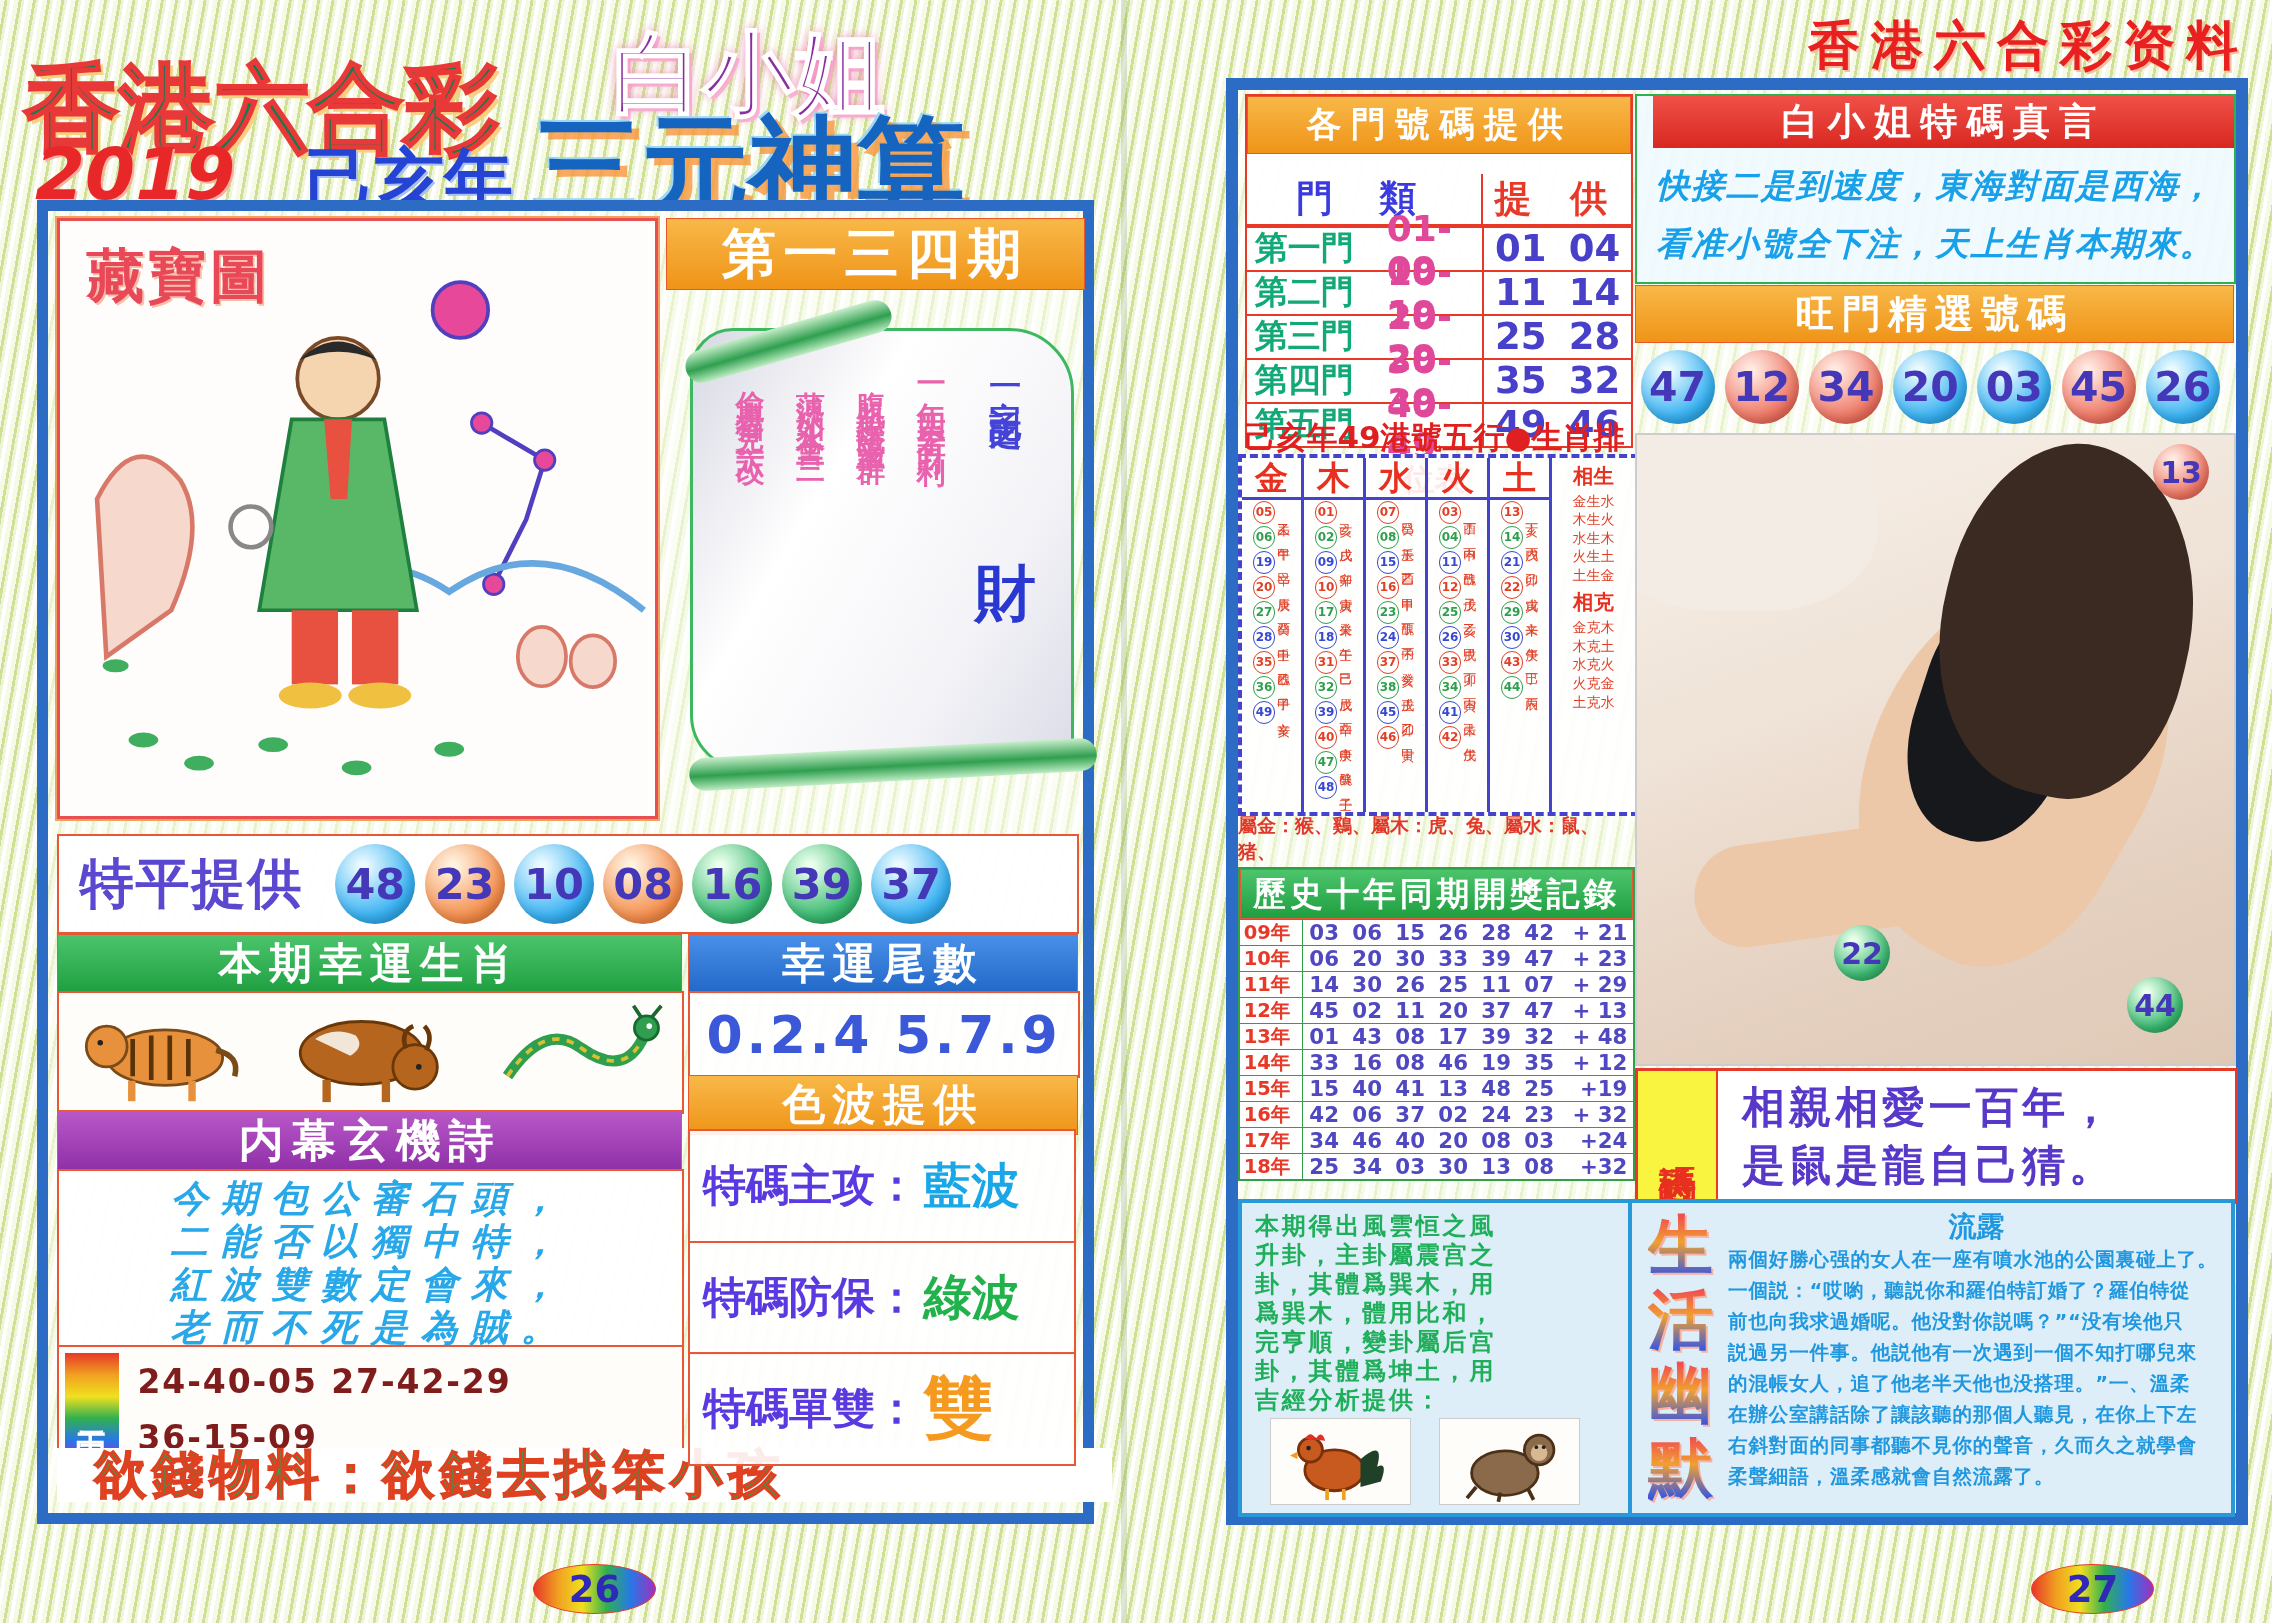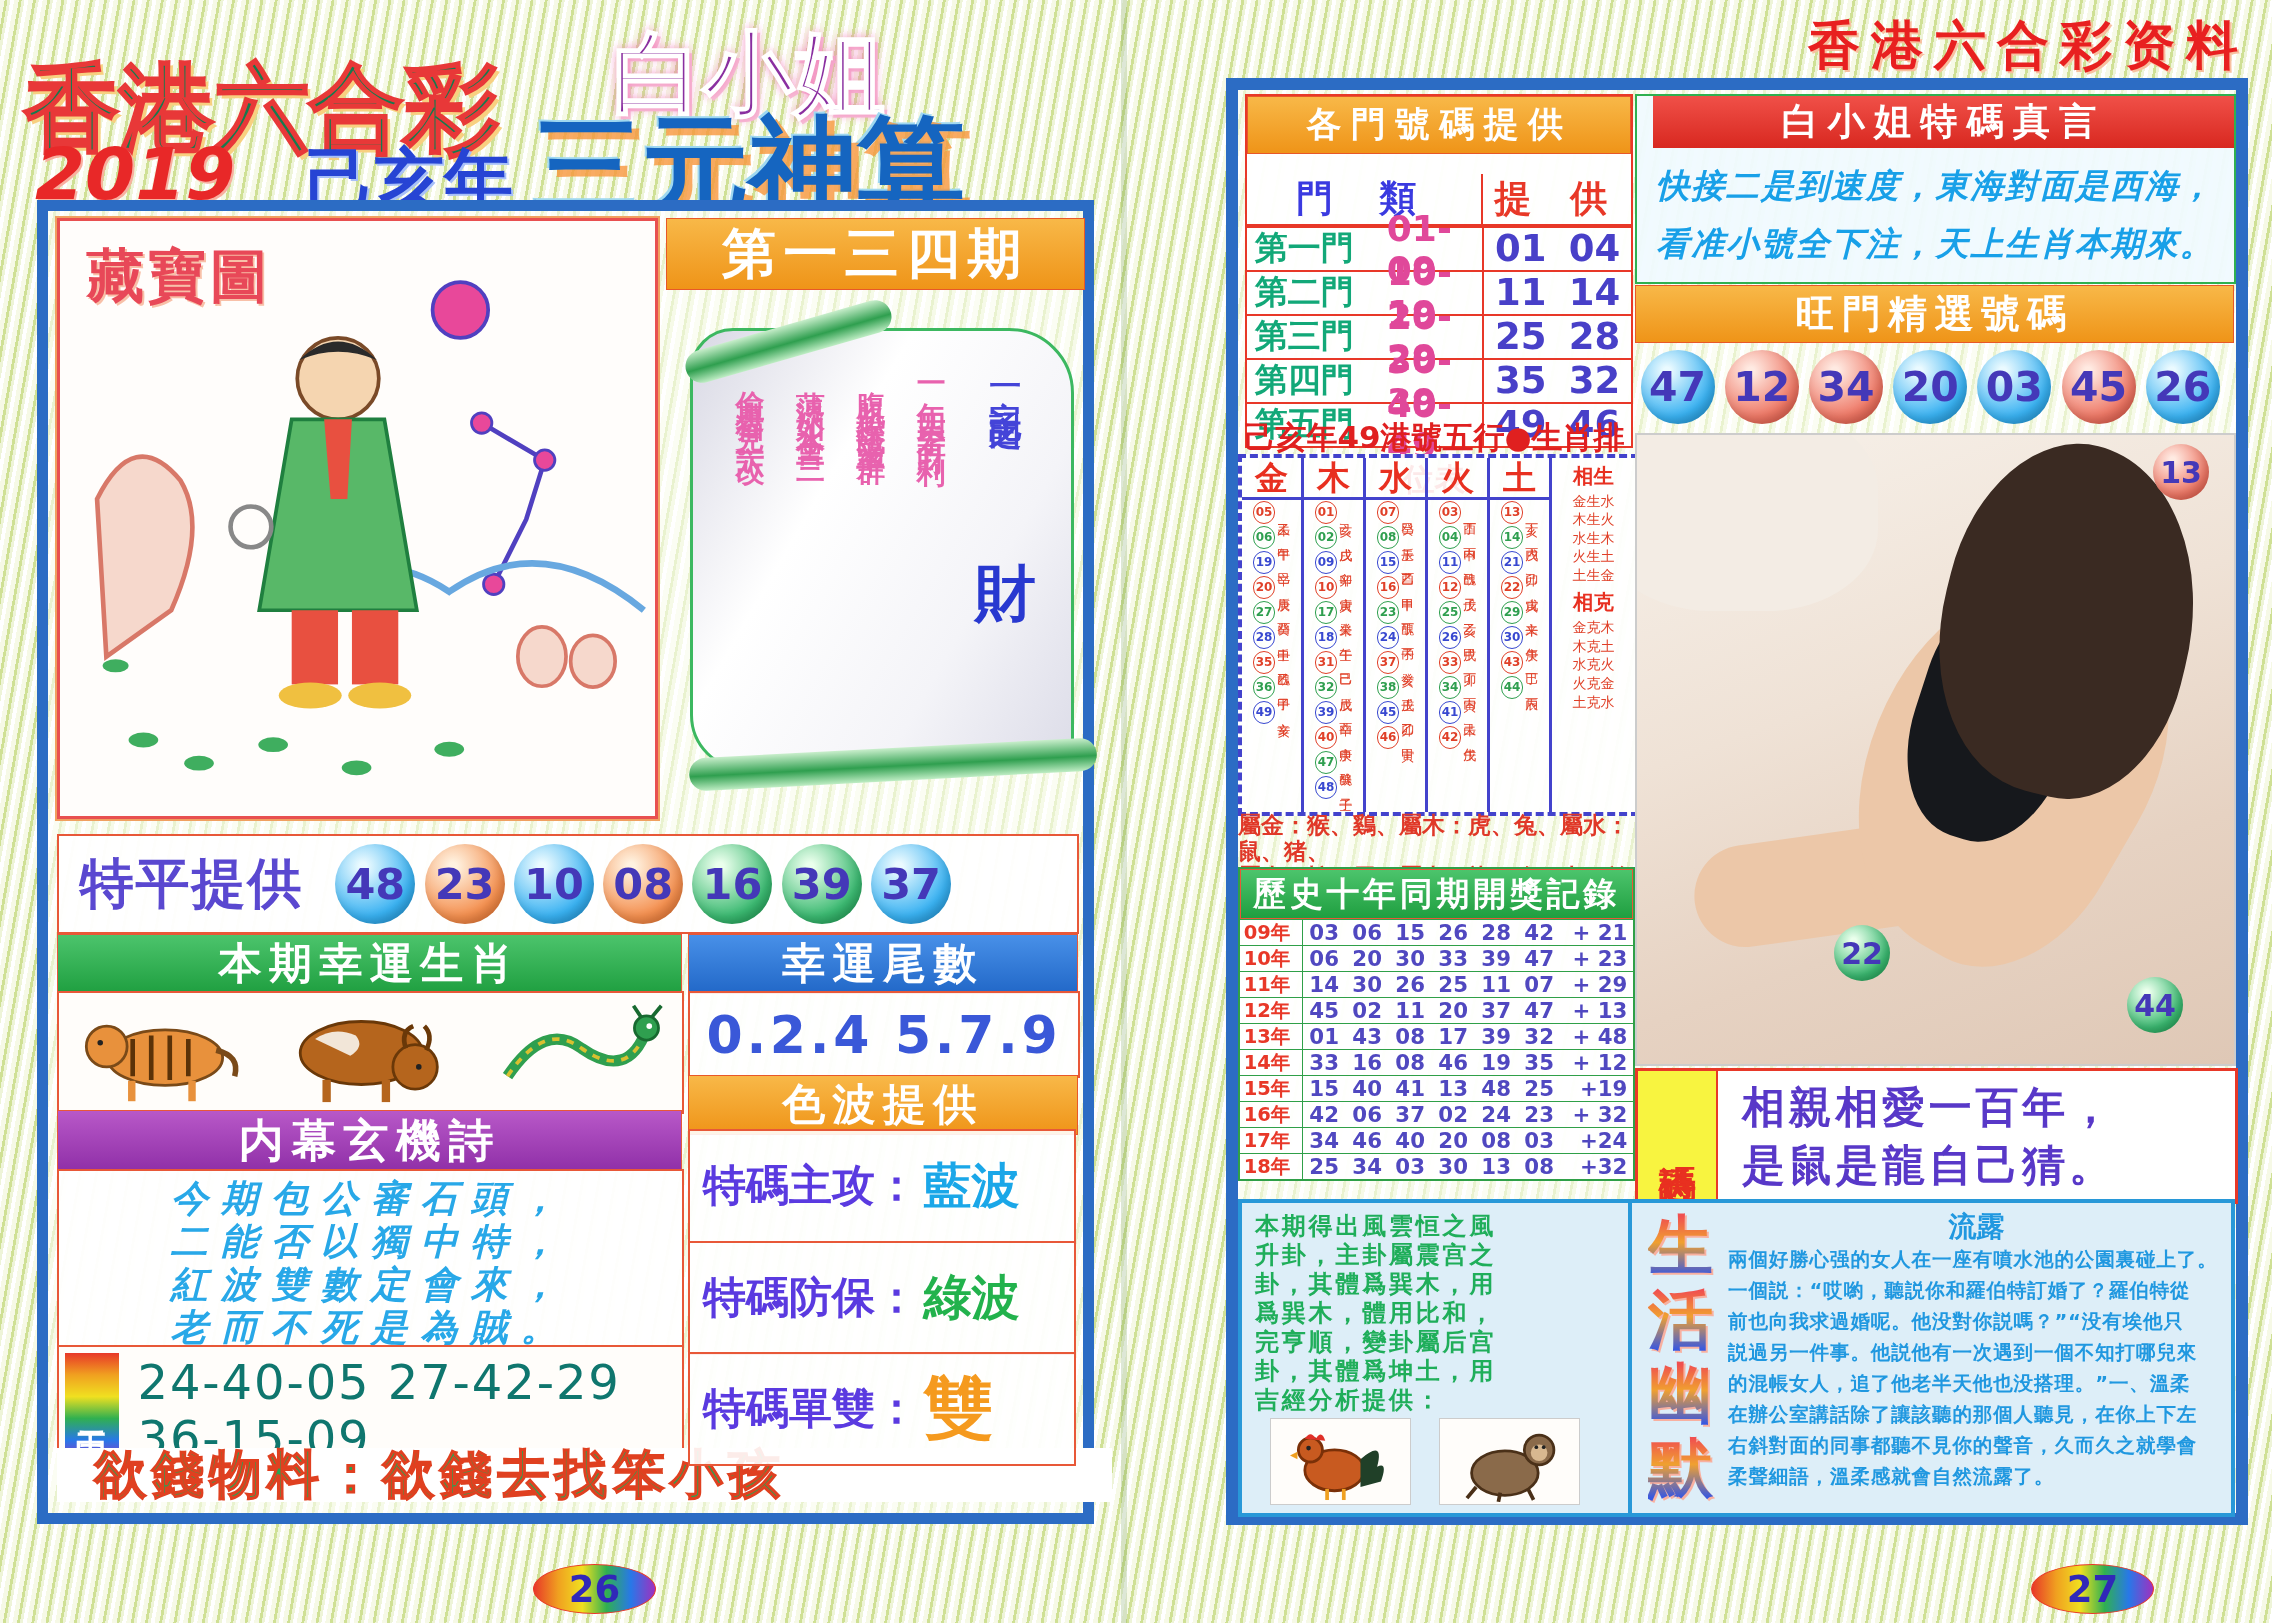--- a/index.html
+++ b/index.html
@@ -63,21 +63,21 @@
   #lucky-zodiac-header{left:9.3px;top:723px;width:623px;height:58px;font-size:43px;}
   #animals-row{left:9.3px;top:780px;width:623px;height:119px;background:#fffdfa;border:2.8px solid #e85838;
     display:flex;align-items:center;justify-content:space-around;}
   #mystery-header{left:9.3px;top:899px;width:623px;height:59px;font-size:45px;}
   #mystery-lines{left:9.3px;top:958px;width:623px;height:176px;padding-top:5.6px;}
   .mystery-line{font-size:37px;font-style:italic;font-weight:bold;color:#28a8e8;letter-spacing:13px;text-align:center;line-height:43px;}
   #sz-box{left:9.3px;top:1134px;width:623px;height:121px;background:#fffdfa;border:2.8px solid #e85838;display:flex;}
   #sz-label{width:54px;margin:5.6px;background:linear-gradient(180deg,#e83828,#f0a020,#f0e020,#30b050,#2878e8,#a030c0);
     color:#fff;writing-mode:vertical-rl;text-orientation:upright;display:flex;align-items:center;justify-content:center;
     font-size:32px;font-weight:bold;}
-  #sz-nums{flex:1;padding:7.4px 3.7px 0 13px;color:#0f766e;font-size:48px;font-weight:normal;line-height:56px;letter-spacing:1.9px;}
+  #sz-nums{flex:1;padding:7.4px 3.7px 0 13px;color:#7f1d1d;font-size:33px;font-weight:bold;line-height:56px;letter-spacing:1.9px;}
   #banner{left:9.3px;top:1237px;width:1018px;height:54px;background:#ffffff;display:flex;align-items:center;padding-left:37px;}
   #banner span{font-size:52px;font-weight:bold;color:#26a452;-webkit-text-stroke:1.4px #e04020;letter-spacing:5.6px;}
   
   #tail-header{left:640px;top:723px;width:388px;height:58px;font-size:43px;}
   #tail-value{left:640px;top:780px;width:388px;height:83px;display:flex;align-items:center;justify-content:center;
     font-size:52px;font-weight:bold;color:#3a58d8;background:rgba(255,255,255,.9);border:2.8px solid #e85838;letter-spacing:3.7px;}
   #wave-header{left:640px;top:864px;width:388px;height:58px;font-size:43px;}
   #wave-rows{left:640px;top:921px;width:388px;height:334px;display:flex;flex-direction:column;}
   .wave-row{flex:1;background:rgba(255,255,255,.9);border:2.8px solid #e85838;margin-top:-2.8px;
     display:flex;align-items:center;justify-content:flex-start;padding-left:13px;}
@@ -102,21 +102,21 @@
   .wx-head{font-size:33px;font-weight:bold;color:#e83020;height:39px;line-height:39px;border-bottom:3.7px solid #4343cc;align-self:stretch;text-align:center;}
   .wx-item{display:flex;align-items:center;height:25px;}
   .wx-num{width:20.4px;height:20.4px;border-radius:50%;font-size:12px;display:flex;align-items:center;justify-content:center;font-weight:bold;}
   .wx-num.c0{border:1.9px solid #e04028;color:#e04028;}
   .wx-num.c1{border:1.9px solid #2f9f4f;color:#2f9f4f;}
   .wx-num.c2{border:1.9px solid #3848d0;color:#3848d0;}
   .wx-gz{writing-mode:vertical-rl;text-orientation:upright;font-size:13px;color:#e04028;line-height:1;margin-left:1.9px;}
   .wx-rel{flex:1;display:flex;flex-direction:column;align-items:center;font-size:14px;color:#e04028;}
   .wx-rel .rel-title{font-size:20.4px;font-weight:bold;color:#e83020;margin:3.7px 0 1.9px;}
   .wx-rel .rel-line{line-height:18.6px;}
-  #wx-belong{left:0px;top:720px;width:393px;height:54px;color:#e03828;font-size:23px;font-weight:bold;line-height:26px;padding-top:1.9px;text-align:left;}
+  #wx-belong{left:0px;top:720px;width:393px;height:54px;color:#e03828;font-size:19px;font-weight:bold;line-height:26px;padding-top:1.9px;text-align:left;}
   
   #hist-box{left:0px;top:777px;width:393px;background:rgba(255,255,255,.94);border:2.8px solid #2fa048;}
   #hist-title{height:48px;font-size:33px;letter-spacing:3.7px;}
   .hist-row{display:flex;height:25px;border-top:1.9px solid #2fa048;align-items:center;}
   .h-year{width:58px;font-size:19.5px;font-weight:bold;color:#e83828;padding-left:3.7px;border-right:1.9px solid #2fa048;align-self:stretch;display:flex;align-items:center;}
   .h-num{width:43px;text-align:center;font-size:21.3px;font-weight:bold;color:#5048c0;}
   .h-plus{flex:1;text-align:right;padding-right:5.6px;font-size:21.3px;font-weight:bold;color:#5048c0;}
   
   #secret-box{left:397px;top:3.7px;width:597px;height:186px;border:2.8px solid #2fb050;background:rgba(240,250,255,.9);}
   #secret-header{height:52px;font-size:37px;letter-spacing:9.3px;margin-left:16px;}

